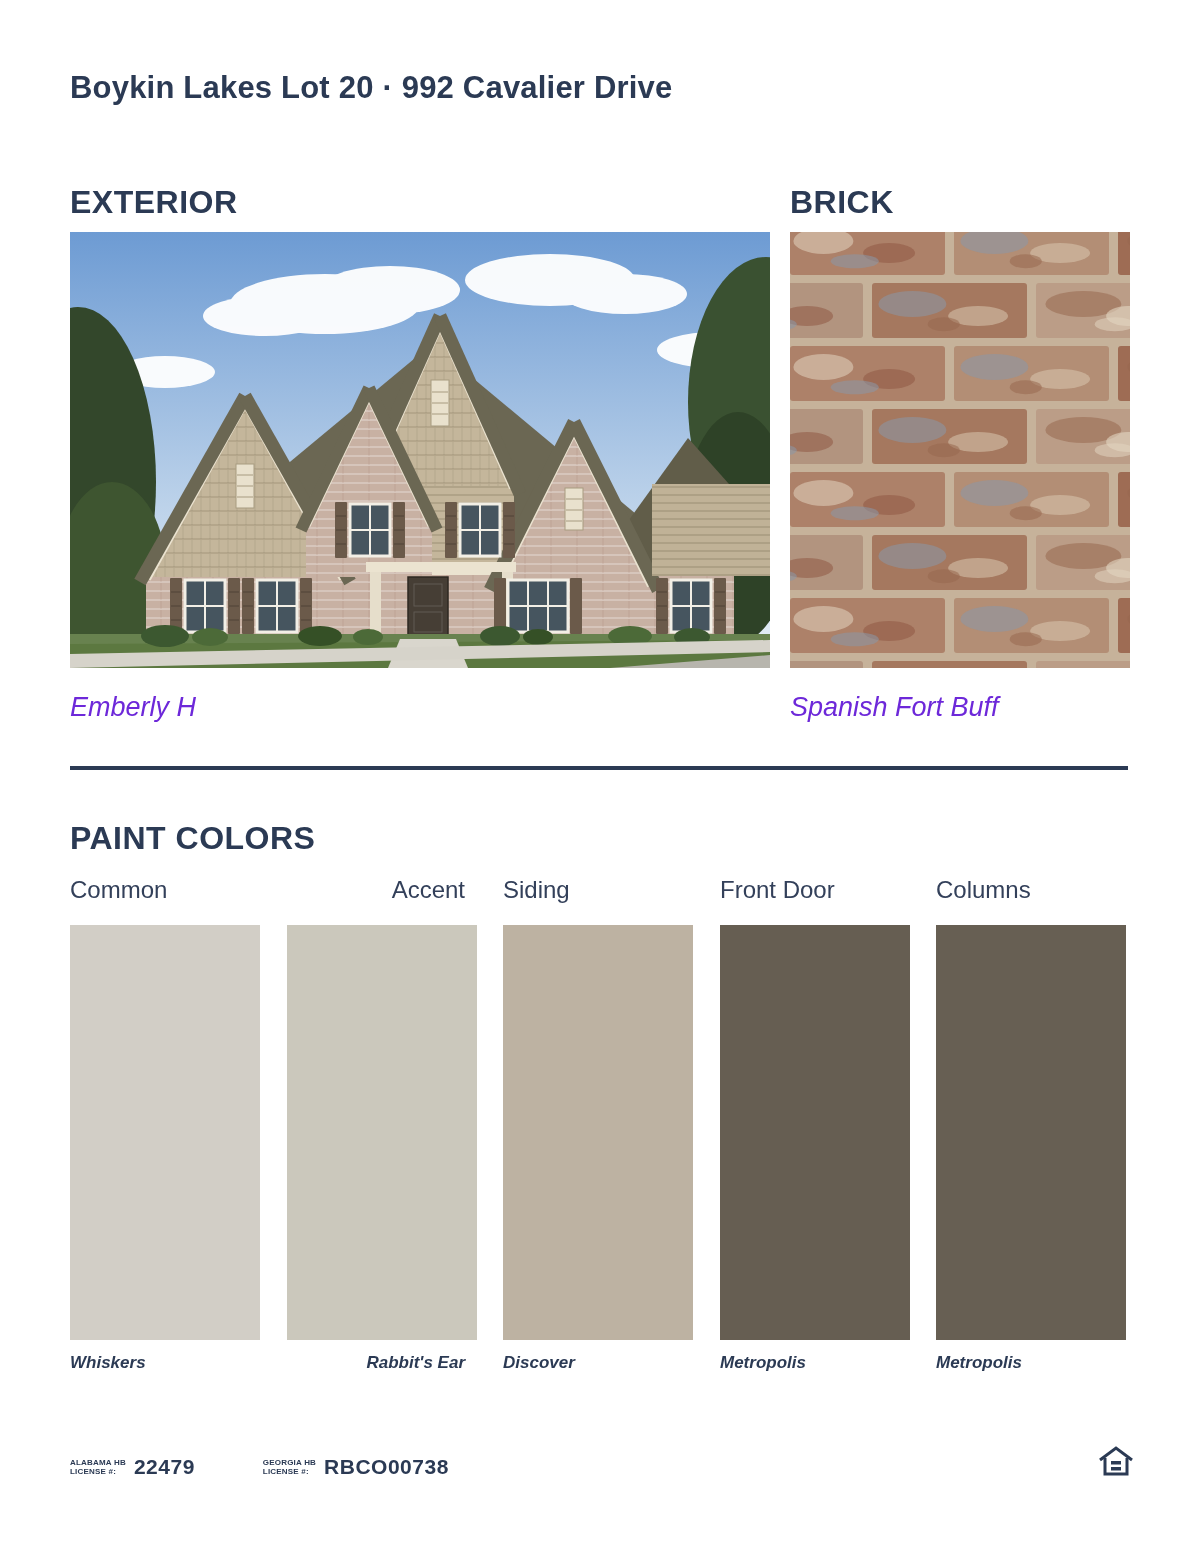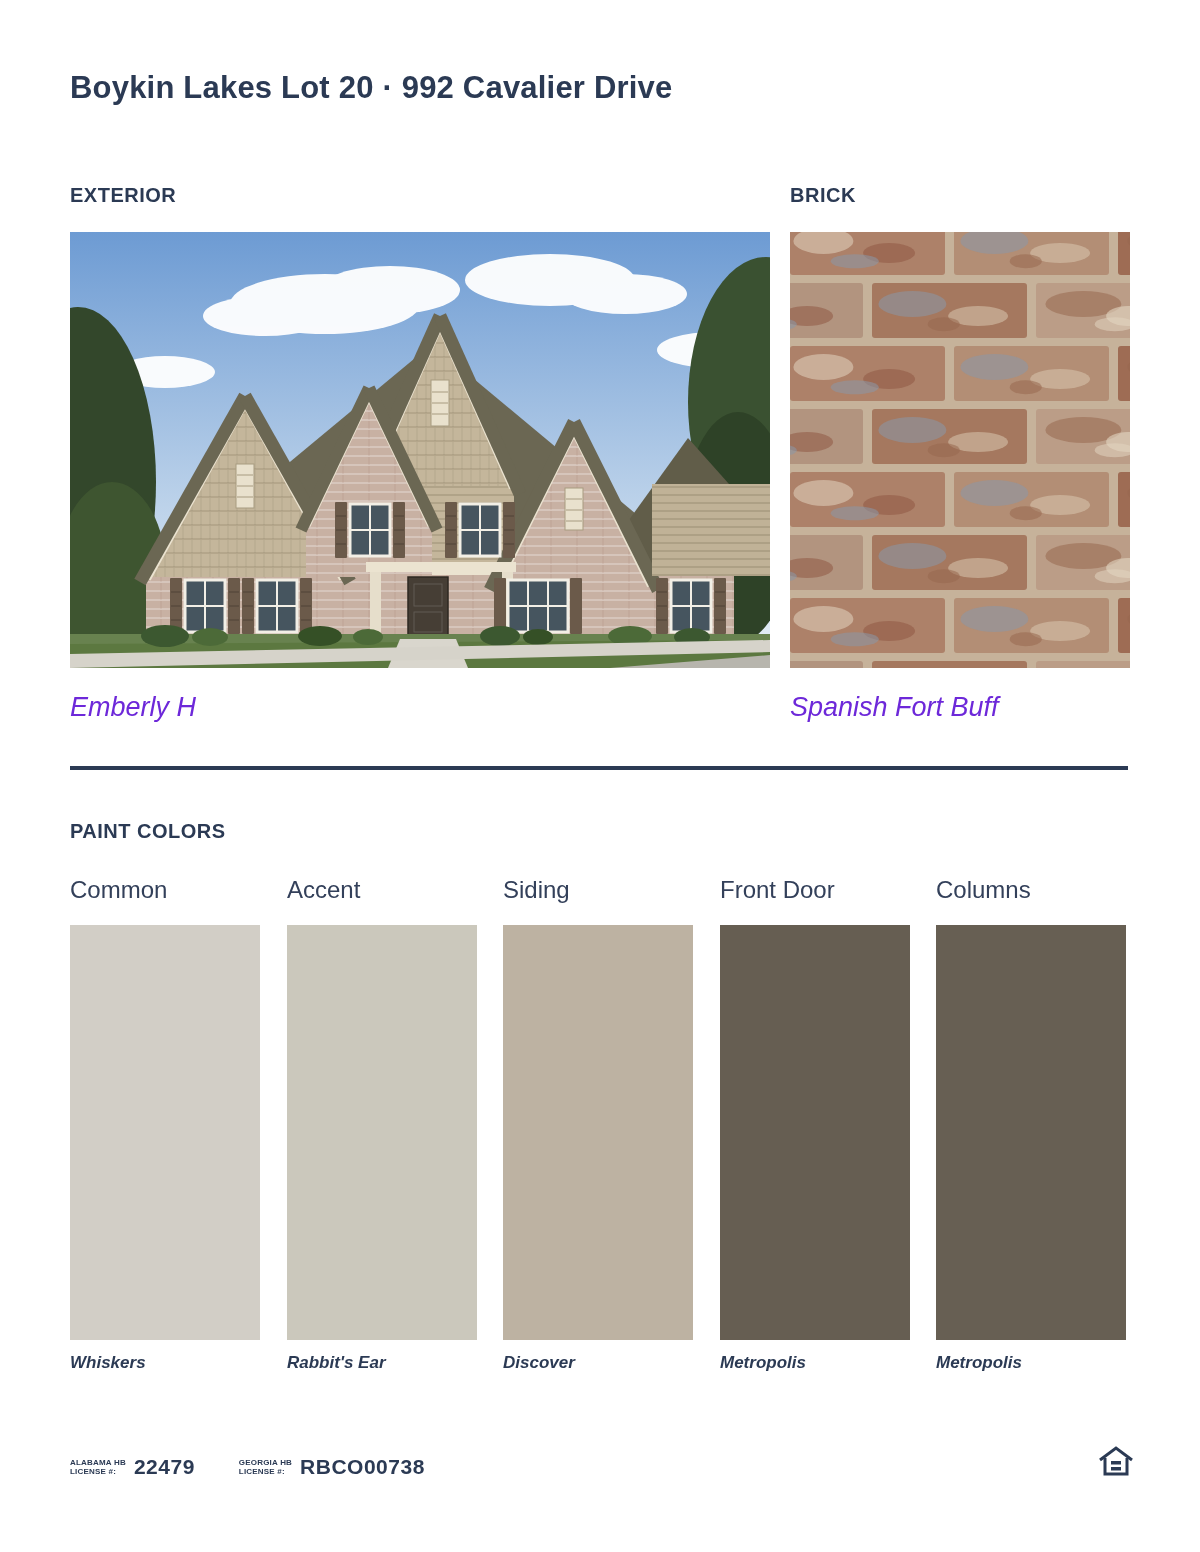--- a/index.html
+++ b/index.html
@@ -8,42 +8,42 @@
     background:#ffffff;overflow:hidden;
     font-family:"Liberation Sans",sans-serif;color:#2b3a54;padding-left:24px;
   }
   .title{position:absolute;left:70px;top:70px;font-size:31px;font-weight:700;letter-spacing:.2px;}
   
   .logo{position:absolute;left:948px;top:50px;width:200px;text-align:center;}
   .logo-mark{width:104px;height:56px;display:block;margin:0 auto 8px;}
   .logo-name{font-size:19px;font-weight:800;letter-spacing:3px;}
   .logo-sub{font-size:13px;font-weight:600;letter-spacing:5px;margin-top:4px;}
   
-  .h2{position:absolute;font-size:20px;font-weight:800;letter-spacing:.5px;}
+  .h2{position:absolute;font-size:32px;font-weight:800;letter-spacing:.5px;}
   .h-exterior{left:70px;top:184px;}
   .h-brick{left:790px;top:184px;}
   .h-paint{left:70px;top:820px;}
   
   .img{position:absolute;top:232px;height:436px;overflow:hidden;background:#dfe7ee;}
   .img svg{display:block;width:100%;height:100%;}
   .house-box{left:70px;width:700px;}
   .brick-box{left:790px;width:340px;}
   .caption{position:absolute;top:692px;font-size:27px;font-style:italic;font-weight:500;color:#6d28d9;}
   .cap-ext{left:70px;}
   .cap-brick{left:790px;}
   .divider{position:absolute;left:70px;top:766px;width:1058px;height:4px;background:#2b3a54;}
   
   .swatch-col{position:absolute;top:876px;width:178px;}
-  .swatch-col.c0{left:70px;} .swatch-col.c1{left:287px;} .swatch-col.c2{left:503px;}
+  .swatch-col.c0{left:70px;} .swatch-col.c1{left:287px;text-align:right;} .swatch-col.c2{left:503px;}
   .swatch-col.c3{left:720px;} .swatch-col.c4{left:936px;}
   .swatch-label{font-size:24px;font-weight:400;color:#33405a;height:35px;}
   .swatch-box{width:190px;height:415px;margin-top:14px;}
   .swatch-name{margin-top:13px;font-size:17px;font-style:italic;font-weight:700;}
   
-  .licenses{position:absolute;left:70px;top:1455px;display:flex;gap:44px;align-items:center;}
+  .licenses{position:absolute;left:70px;top:1455px;display:flex;gap:68px;align-items:center;}
   .license{display:flex;gap:8px;align-items:center;}
   .license-small{font-size:8px;font-weight:700;line-height:9px;letter-spacing:.2px;}
   .license-num{font-size:21px;font-weight:800;letter-spacing:.5px;}
   .eho{position:absolute;left:1098px;top:1444px;width:36px;height:34px;}
   .watermark{
     position:absolute;right:12px;top:1482px;font-size:45px;letter-spacing:1px;
     color:#bdbdbd;text-shadow:1px 1px 0 #e9e9e9;font-weight:400;
   }
 </style>
 </head>

